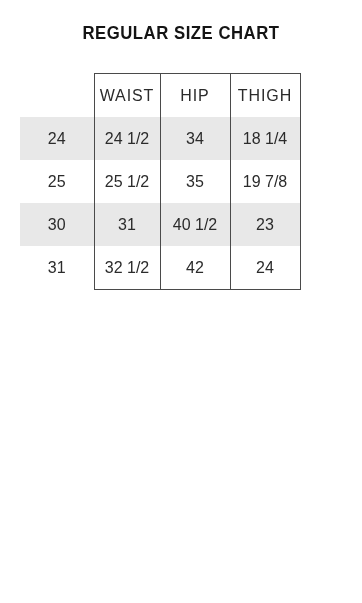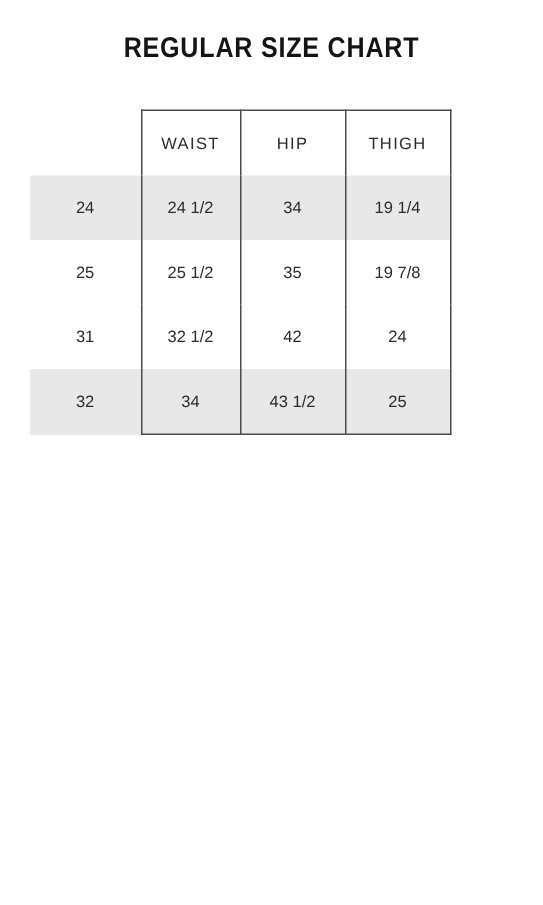--- a/index.html
+++ b/index.html
@@ -59,21 +59,21 @@
   table.size-chart col.c-hip   { width: 70px; }
   table.size-chart col.c-thigh { width: 70px; }
 
   table.size-chart td,
   table.size-chart th {
     padding: 0;
     margin: 0;
     height: 43px;
     text-align: center;
     vertical-align: middle;
-    font-size: 11px;
+    font-size: 16px;
     font-weight: normal;
     color: #2b2b2b;
     background: transparent;
   }
 
   
   thead th {
     height: 47px;
     font-weight: bold;
     font-size: 11px;
@@ -133,37 +133,37 @@
           <th class="ruled">WAIST</th>
           <th class="ruled">HIP</th>
           <th class="ruled">THIGH</th>
         </tr>
       </thead>
       <tbody id="chart-body">
           <tr class="shaded">
             <td class="cell-size">24</td>
             <td class="ruled">24 1/2</td>
             <td class="ruled">34</td>
-            <td class="ruled">19 1/4</td>
+            <td class="ruled">18 1/4</td>
           </tr>
           <tr>
             <td class="cell-size">25</td>
             <td class="ruled">25 1/2</td>
             <td class="ruled">35</td>
             <td class="ruled">19 7/8</td>
           </tr>
+          <tr class="shaded">
+            <td class="cell-size">30</td>
+            <td class="ruled">31</td>
+            <td class="ruled">40 1/2</td>
+            <td class="ruled">23</td>
+          </tr>
           <tr>
             <td class="cell-size">31</td>
             <td class="ruled">32 1/2</td>
             <td class="ruled">42</td>
             <td class="ruled">24</td>
-          </tr>
-          <tr class="shaded">
-            <td class="cell-size">32</td>
-            <td class="ruled">34</td>
-            <td class="ruled">43 1/2</td>
-            <td class="ruled">25</td>
           </tr>
         </tbody>
     </table>
   </div>
 
 </div>
 
 </body></html>

